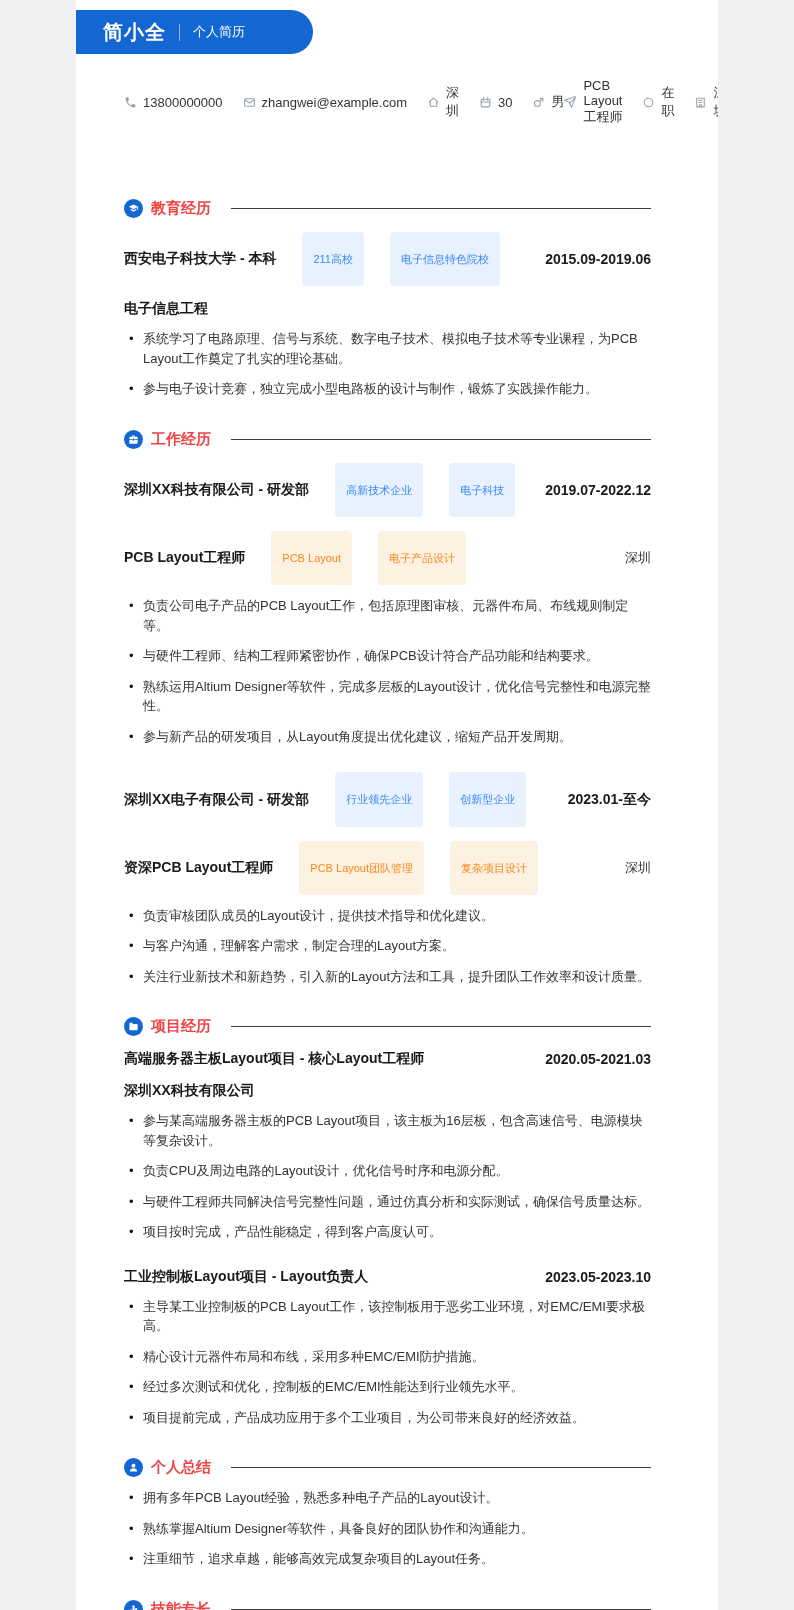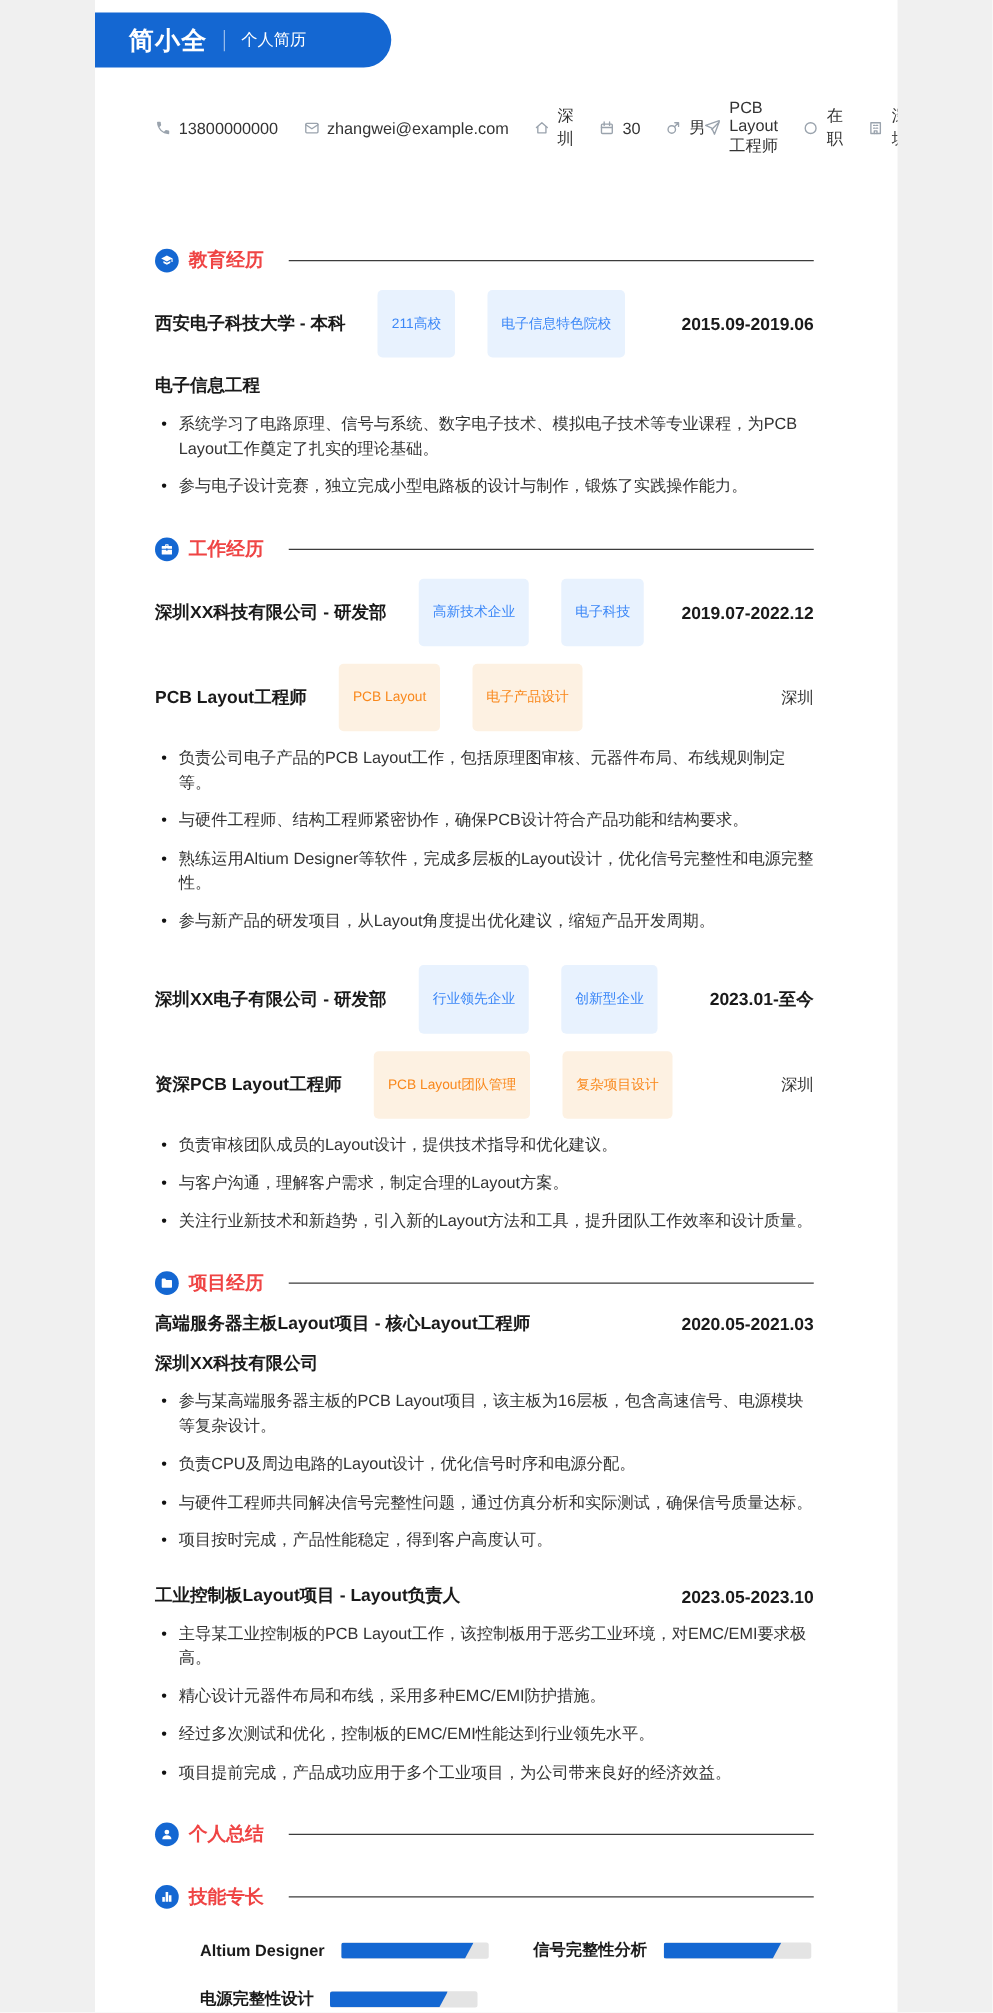--- a/index.html
+++ b/index.html
@@ -303,20 +303,27 @@
         <div class="section-header">
           <span class="section-icon">
             <svg viewBox="0 0 24 24">
               <circle cx="12" cy="8" r="4.2"></circle>
               <path d="M4 20.5c0-4.5 3.6-7 8-7s8 2.5 8 7H4z"></path>
             </svg>
           </span>
           <h2 class="section-title">个人总结</h2>
           <div class="section-rule"></div>
         </div>
+        <div class="entry">
+          <ul class="bullets">
+            <li>拥有多年PCB Layout经验，熟悉多种电子产品的Layout设计。</li>
+            <li>熟练掌握Altium Designer等软件，具备良好的团队协作和沟通能力。</li>
+            <li>注重细节，追求卓越，能够高效完成复杂项目的Layout任务。</li>
+          </ul>
+        </div>
       </section>
       <section class="section">
         <div class="section-header">
           <span class="section-icon">
             <svg viewBox="0 0 24 24">
               <path d="M4 12h4.5v8.5H4zM9.8 3.5h4.5v17H9.8zM15.5 9H20v11.5h-4.5z"></path>
             </svg>
           </span>
           <h2 class="section-title">技能专长</h2>
           <div class="section-rule"></div>

